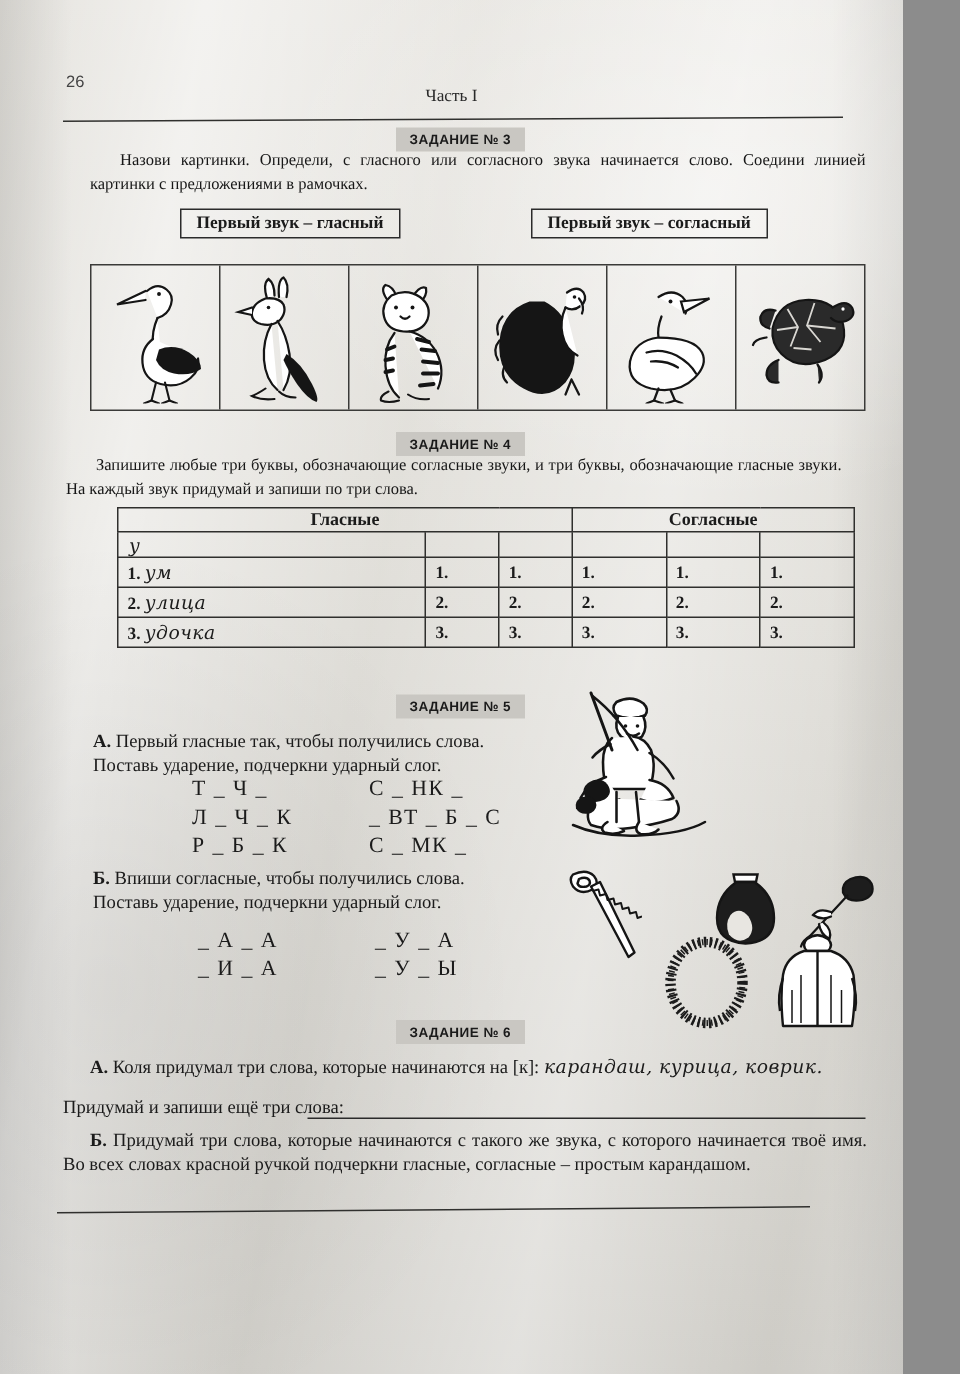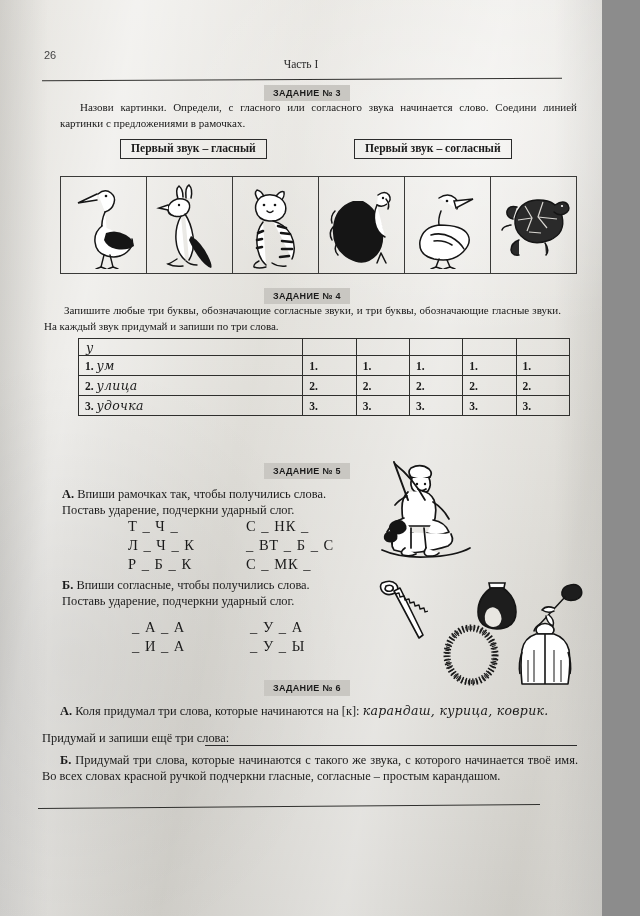--- a/index.html
+++ b/index.html
@@ -331,20 +331,24 @@
 
     <div class="badge" style="left:264px; top:288px;">ЗАДАНИЕ № 4</div>
 
     <div class="para" style="left:44px; top:303px; width:517px;">
       <span class="ind"></span><span>Запишите любые три буквы, обозначающие согласные звуки, и три буквы, обозначающие</span>
       <span>гласные звуки. На каждый звук придумай и запиши по три слова.</span>
     </div>
 
     <table class="taskTable">
       <tbody>
+          <tr>
+        <th colspan="3">Гласные</th>
+        <th colspan="3">Согласные</th>
+      </tr>
       <tr>
         <td class="tdsmall handcell"><span class="hand">у</span></td>
         <td class="tdsmall handcell"><span class="hand"></span></td>
         <td class="tdsmall handcell"><span class="hand"></span></td>
         <td class="tdsmall handcell"><span class="hand"></span></td>
         <td class="tdsmall handcell"><span class="hand"></span></td>
         <td class="tdsmall handcell"><span class="hand"></span></td>
       </tr>
       <tr>
         <td class="numcell"><span>1.</span> <span class="hand">ум</span></td>
@@ -370,21 +374,21 @@
         <td class="numcell"><span>3.</span></td>
         <td class="numcell"><span>3.</span></td>
       </tr>
     </tbody>
       </table>
 
     <div class="badge" style="left:264px; top:463px;">ЗАДАНИЕ № 5</div>
 
     <div class="subhead" style="left:62px; top:487px; width:300px;">
       <b>А.</b>
-      <span>Впиши рамочках так, чтобы получились слова.</span><br>
+      <span>Первый гласные так, чтобы получились слова.</span><br>
       <span>Поставь ударение, подчеркни ударный слог.</span>
     </div>
 
     <div class="wordgrid" style="left:128px; top:516px;">
       <div class="row">
         <span class="c1">Т _ Ч _</span>
         <span class="c2">С _ НК _</span>
       </div>
       <div class="row">
         <span class="c1">Л _ Ч _ К</span>

